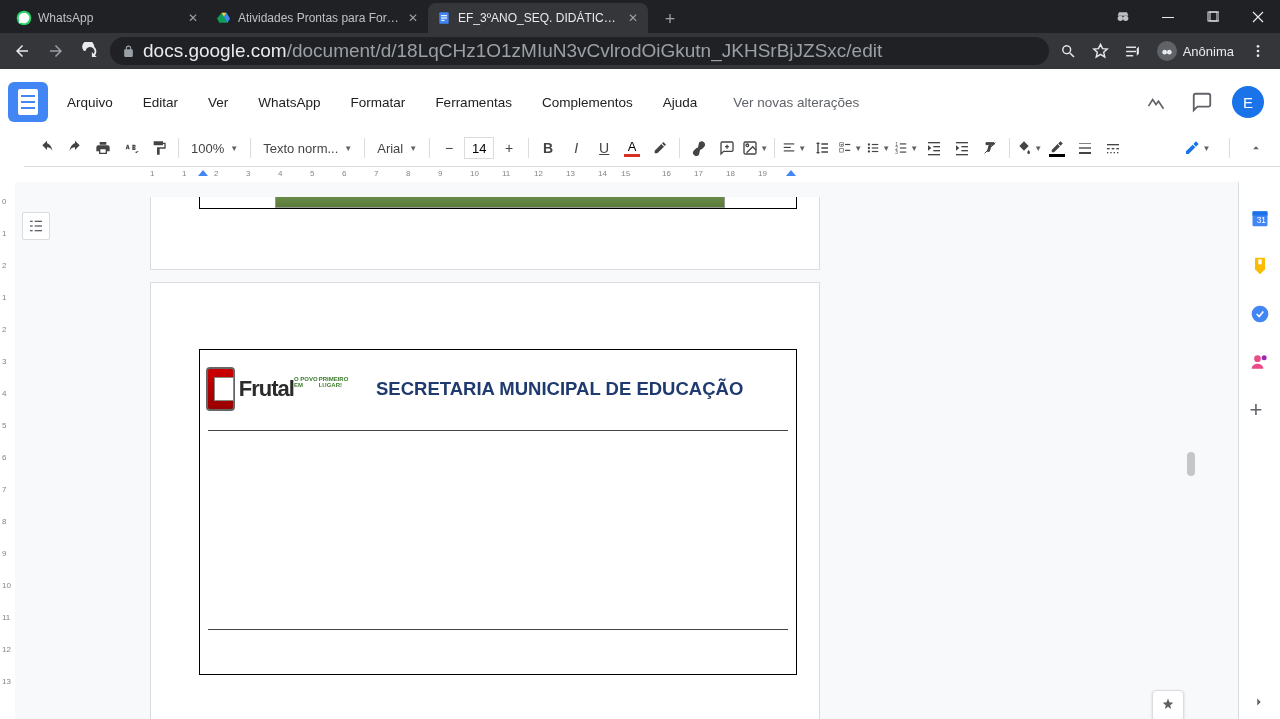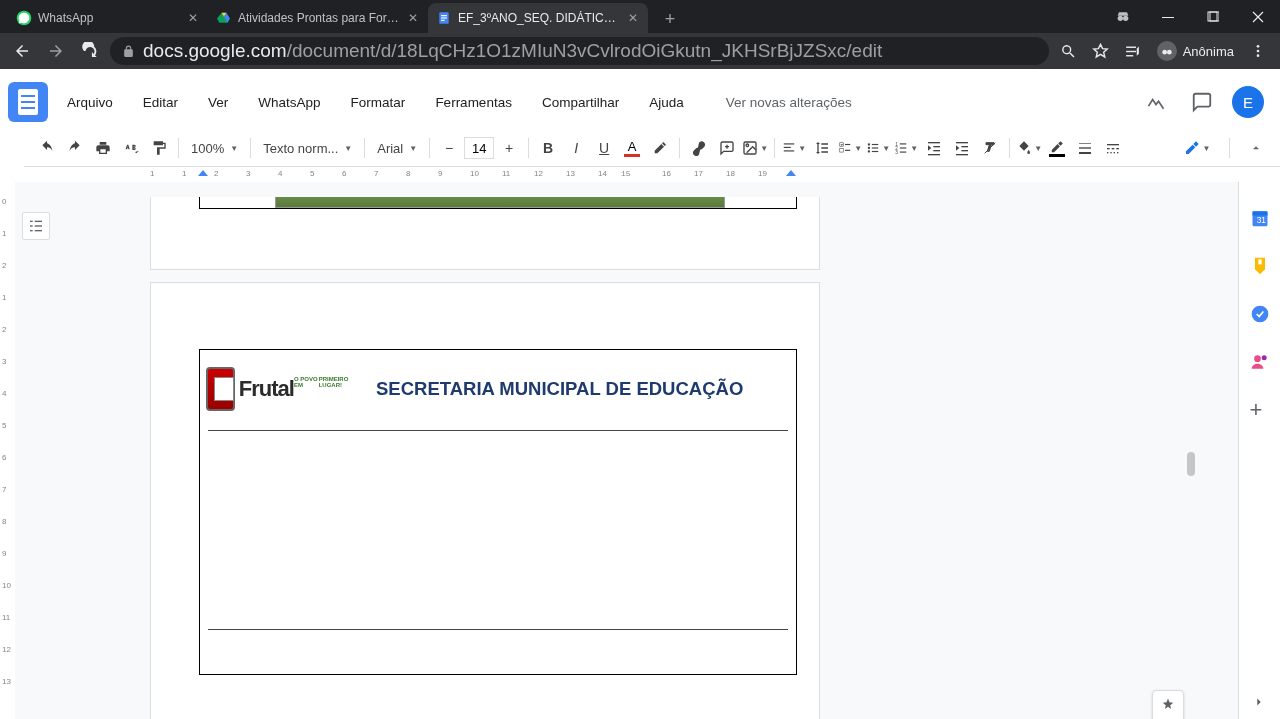--- a/index.html
+++ b/index.html
@@ -36,21 +36,21 @@
   .docs-logo-inner { width: 20px; height: 26px; background: #fff; border-radius: 2px; position: relative; }
   .docs-logo-inner::before, .docs-logo-inner::after { content: ""; position: absolute; left: 3px; right: 3px; height: 2px; background: #4285f4; }
   .docs-logo-inner::before { top: 6px; }
   .docs-logo-inner::after { top: 12px; box-shadow: 0 6px 0 #4285f4; }
   .title-row { display: flex; flex-direction: column; }
   .doc-title-row { display: flex; align-items: center; gap: 10px; height: 26px; }
   .doc-title { font-size: 18px; color: #222; }
   .title-icons { display: flex; gap: 10px; color: #5f6368; }
   .menus { display: flex; gap: 16px; font-size: 13.5px; color: #202124; height: 24px; align-items: center; }
   .menu-item { padding: 2px 7px; border-radius: 4px; }
-  .see-changes { color: #5f6368; margin-left: 12px; padding: 2px 7px; }
+  .see-changes { color: #5f6368; margin-left: 6px; padding: 2px 7px; }
   .header-right { margin-left: auto; display: flex; align-items: center; gap: 14px; }
   .header-icon { width: 32px; height: 32px; display: flex; align-items: center; justify-content: center; color: #5f6368; }
   .share-btn { height: 36px; background: #1a73e8; color: #fff; border-radius: 4px; padding: 0 14px; display: flex; align-items: center; gap: 8px; font-size: 14px; font-weight: 500; }
   .account-avatar { width: 32px; height: 32px; border-radius: 50%; background: #1a73e8; color: #fff; display: flex; align-items: center; justify-content: center; font-size: 15px; font-weight: 500; }
 
   
   .toolbar { height: 38px; border-top: 1px solid #fff; border-bottom: 1px solid #dadce0; display: flex; align-items: center; padding: 0 10px; gap: 2px; background: #fff; position: relative; margin-left: 24px; }
   .tool-btn { min-width: 26px; height: 26px; display: flex; align-items: center; justify-content: center; color: #444; border-radius: 2px; font-size: 14px; }
   .tool-sep { width: 1px; height: 20px; background: #dadce0; margin: 0 4px; }
   .zoom, .styles, .font { height: 26px; display: flex; align-items: center; padding: 0 6px; color: #444; gap: 6px; border-radius: 2px; font-size: 13px; }
@@ -240,21 +240,21 @@
       <div class="docs-logo-inner"></div>
     </div>
   <div class="title-row">
     <div class="menus">
       <span class="menu-item">Arquivo</span>
       <span class="menu-item">Editar</span>
       <span class="menu-item">Ver</span>
       <span class="menu-item">WhatsApp</span>
       <span class="menu-item">Formatar</span>
       <span class="menu-item">Ferramentas</span>
-      <span class="menu-item">Compartilhar</span>
+      <span class="menu-item">Complementos</span>
       <span class="menu-item">Ajuda</span>
       <span class="see-changes">Ver novas alterações</span>
     </div>
   </div>
   <div class="header-right">
     <span class="header-icon">
         <svg width="20" height="20" viewBox="0 0 24 24" fill="none" stroke="#5f6368" stroke-width="2">
           <path d="M3 17l5-8 4 6 3-4 6 9"></path>
         </svg>
       </span>

